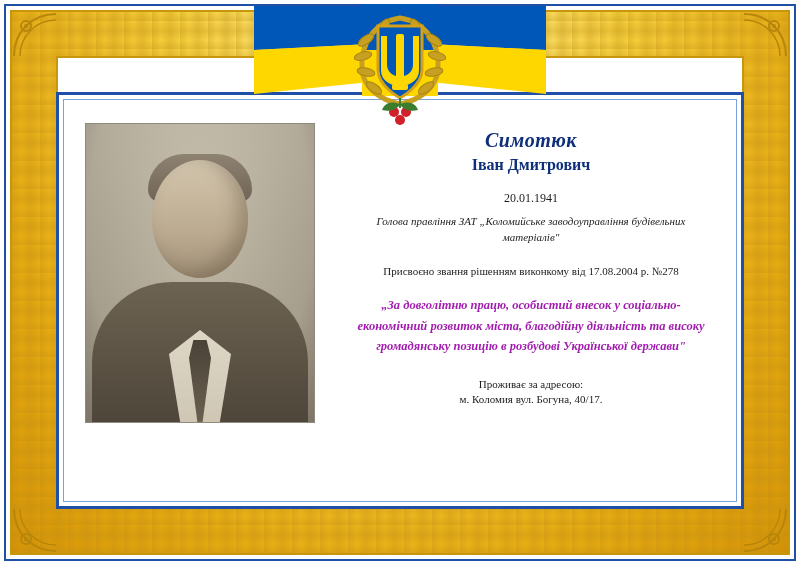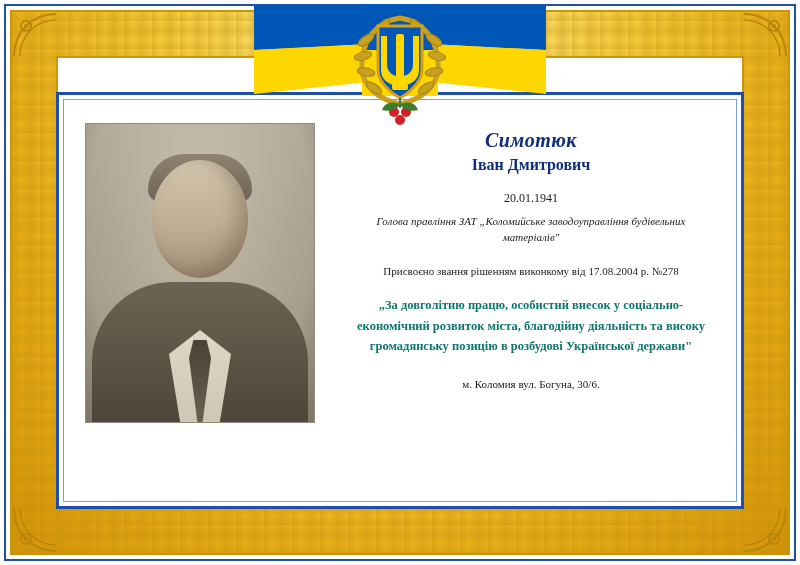--- a/index.html
+++ b/index.html
@@ -214,22 +214,23 @@
   }
   .decision {
     font-size: 11px;
     line-height: 1.4;
     color: #1c1c1c;
     margin-bottom: 16px;
   }
   .citation {
     font-size: 12.5px;
     font-weight: bold;
+    font-style: italic;
     line-height: 1.62;
-    color: #0f766e;
+    color: #a21caf;
     margin: 14px 2px 22px 2px;
   }
   .address-label {
     font-size: 11px;
     color: #1c1c1c;
     margin-bottom: 3px;
   }
   .address-value {
     font-size: 11px;
     color: #1c1c1c;
@@ -304,21 +305,22 @@
         </div>
       </div>
 
       <div class="text-col">
         <div class="surname">Симотюк</div>
         <div class="givenname">Іван Дмитрович</div>
         <div class="birthdate">20.01.1941</div>
         <div class="position">Голова правління ЗАТ „Коломийське заводоуправління будівельних матеріалів"</div>
         <div class="decision">Присвоєно звання рішенням виконкому від 17.08.2004 р. №278</div>
         <div class="citation">„За довголітню працю, особистий внесок у соціально-економічний розвиток міста, благодійну діяльність та високу громадянську позицію в розбудові Української держави"</div>
-        <div class="address-value">м. Коломия вул. Богуна, 30/6.</div>
+        <div class="address-label">Проживає за адресою:</div>
+        <div class="address-value">м. Коломия вул. Богуна, 40/17.</div>
       </div>
 
     </div>
   </div>
 
   <div class="emblem">
     <svg width="300" height="128" viewBox="0 0 300 128">
 
       <path d="M4 6 L120 6 L120 44 L4 50 Z" fill="#0057b7"></path>
       <path d="M4 50 L120 44 L120 82 L4 94 Z" fill="#ffd700"></path>

